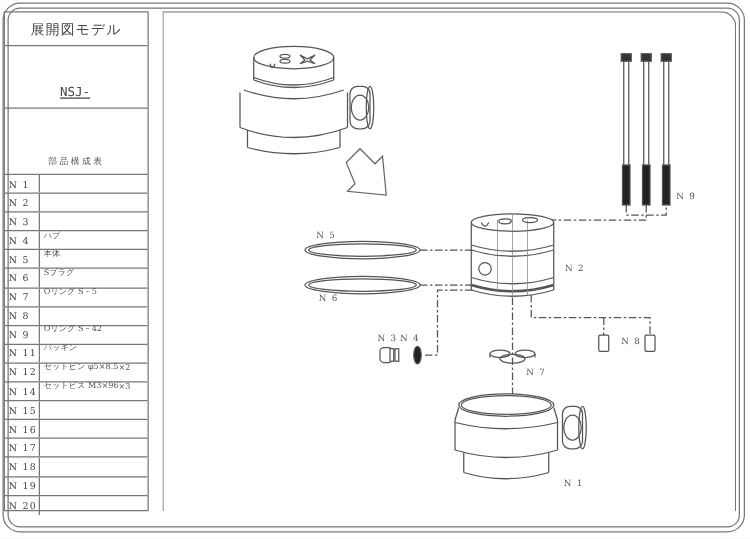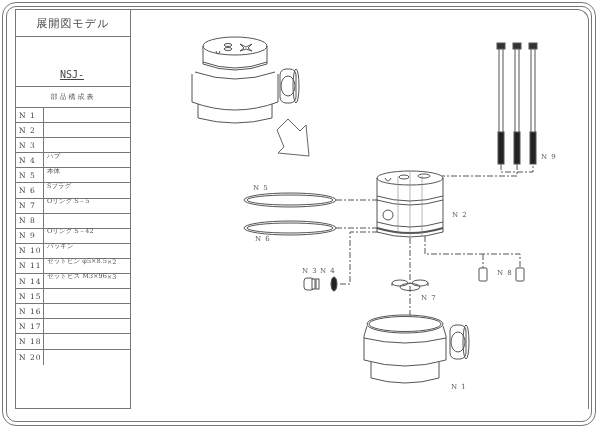--- a/index.html
+++ b/index.html
@@ -2,30 +2,30 @@
 <html><head>
 <meta charset="utf-8">
 <style>
   html, body { margin: 0; padding: 0; background: #ffffff; }
   body { width: 600px; height: 431px; position: relative; overflow: hidden;
          font-family: "DejaVu Serif", "Liberation Serif", serif; color: #333; }
   .frame-outer { position: absolute; left: 2px; top: 2px; width: 594px; height: 424px;
     border: 1px solid #777; border-radius: 14px; box-sizing: border-box; }
   .frame-inner { position: absolute; left: 6px; top: 6px; width: 586px; height: 416px;
     border: 1px solid #777; border-radius: 10px; box-sizing: border-box; }
-  .left-panel { position: absolute; left: 15px; top: 9px; width: 116px; height: 400px;
+  .left-panel { position: absolute; left: 3px; top: 9px; width: 116px; height: 400px;
     border: 1px solid #777; box-sizing: border-box; }
   .title-cell { height: 26px; border-bottom: 1px solid #777; display: flex; align-items: center;
     justify-content: center; font-size: 11px; letter-spacing: 1px; color: #444; }
   .model-cell { height: 50px; border-bottom: 1px solid #777; display: flex; align-items: flex-end;
     justify-content: center; padding-bottom: 6px; box-sizing: border-box; }
   .model-prefix { font-size: 10px; margin-right: 2px; color: #444; font-family: "DejaVu Sans Mono", monospace; text-decoration: underline; }
   .model-name { font-size: 28px; line-height: 28px; color: #333; font-family: "Liberation Serif", serif; }
   .parts-header { height: 20px; border-bottom: 1px solid #777; display: flex; align-items: center;
-    justify-content: center; font-size: 7px; letter-spacing: 2px; color: #555; }
+    justify-content: center; font-size: 7px; letter-spacing: 2px; color: #555; margin-top: 32px; }
   .parts-row { display: flex; height: 15.1px; border-bottom: 1px solid #777; box-sizing: border-box; }
   .parts-row:last-child { border-bottom: none; }
   .parts-no { width: 24px; border-right: 1px solid #777; font-size: 7.5px; display: flex;
     align-items: center; padding-left: 3px; letter-spacing: 1px; color: #444; }
   .parts-name { flex: 1; font-size: 6.5px; display: flex; align-items: center; padding-left: 3px;
     white-space: pre; color: #555; justify-content: flex-start; padding-right: 2px; margin-top: 48px; }
   .drawing-panel { position: absolute; left: 130px; top: 9px; width: 459px; height: 400px;
     border-left: 1px solid #777; border-top: 1px solid #777; border-right: 1px solid #777;
     border-top-right-radius: 12px; box-sizing: border-box; }
   .callout { position: absolute; font-size: 7px; color: #555; letter-spacing: 1px; }
@@ -73,45 +73,49 @@
       </div>
     <div class="parts-row">
         <span class="parts-no">N 8</span>
         <span class="parts-name"><span>セットピン φ5×8.5</span><span>×2</span></span>
       </div>
     <div class="parts-row">
         <span class="parts-no">N 9</span>
         <span class="parts-name"><span>セットビス M3×96</span><span>×3</span></span>
       </div>
     <div class="parts-row">
-        <span class="parts-no">N 10</span>
-        <span class="parts-name"></span>
-      </div>
-    <div class="parts-row">
         <span class="parts-no">N 11</span>
         <span class="parts-name"></span>
       </div>
     <div class="parts-row">
+        <span class="parts-no">N 12</span>
+        <span class="parts-name"></span>
+      </div>
+    <div class="parts-row">
         <span class="parts-no">N 14</span>
         <span class="parts-name"></span>
       </div>
     <div class="parts-row">
         <span class="parts-no">N 15</span>
         <span class="parts-name"></span>
       </div>
     <div class="parts-row">
         <span class="parts-no">N 16</span>
         <span class="parts-name"></span>
       </div>
     <div class="parts-row">
         <span class="parts-no">N 17</span>
         <span class="parts-name"></span>
       </div>
     <div class="parts-row">
         <span class="parts-no">N 18</span>
+        <span class="parts-name"></span>
+      </div>
+    <div class="parts-row">
+        <span class="parts-no">N 19</span>
         <span class="parts-name"></span>
       </div>
     <div class="parts-row">
         <span class="parts-no">N 20</span>
         <span class="parts-name"></span>
       </div>
   </div>
 </div>
 
 <div class="drawing-panel"></div>

